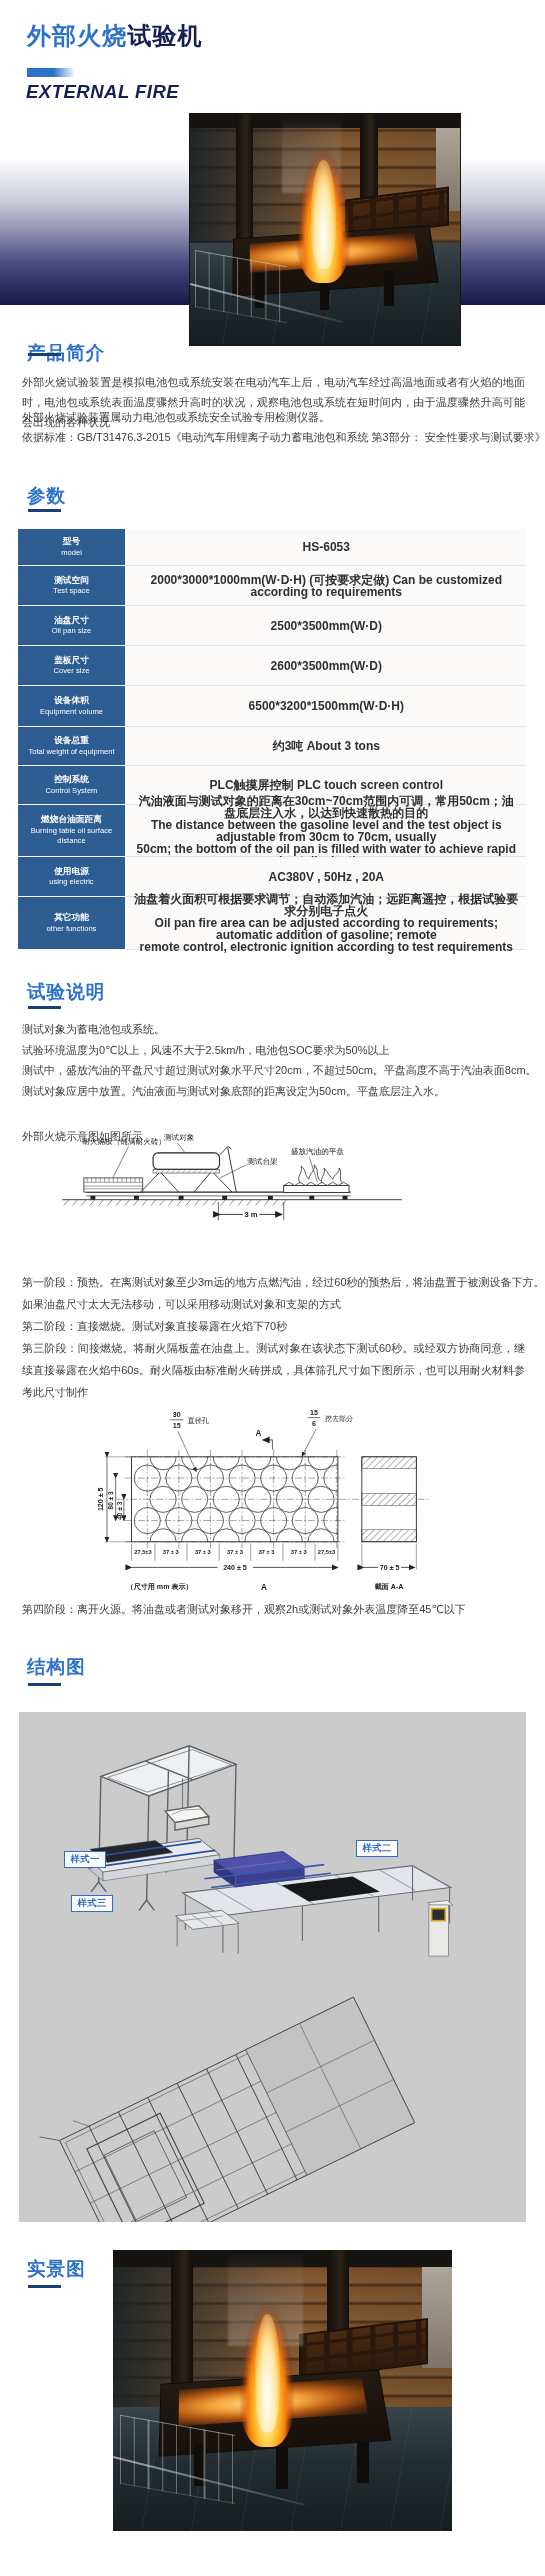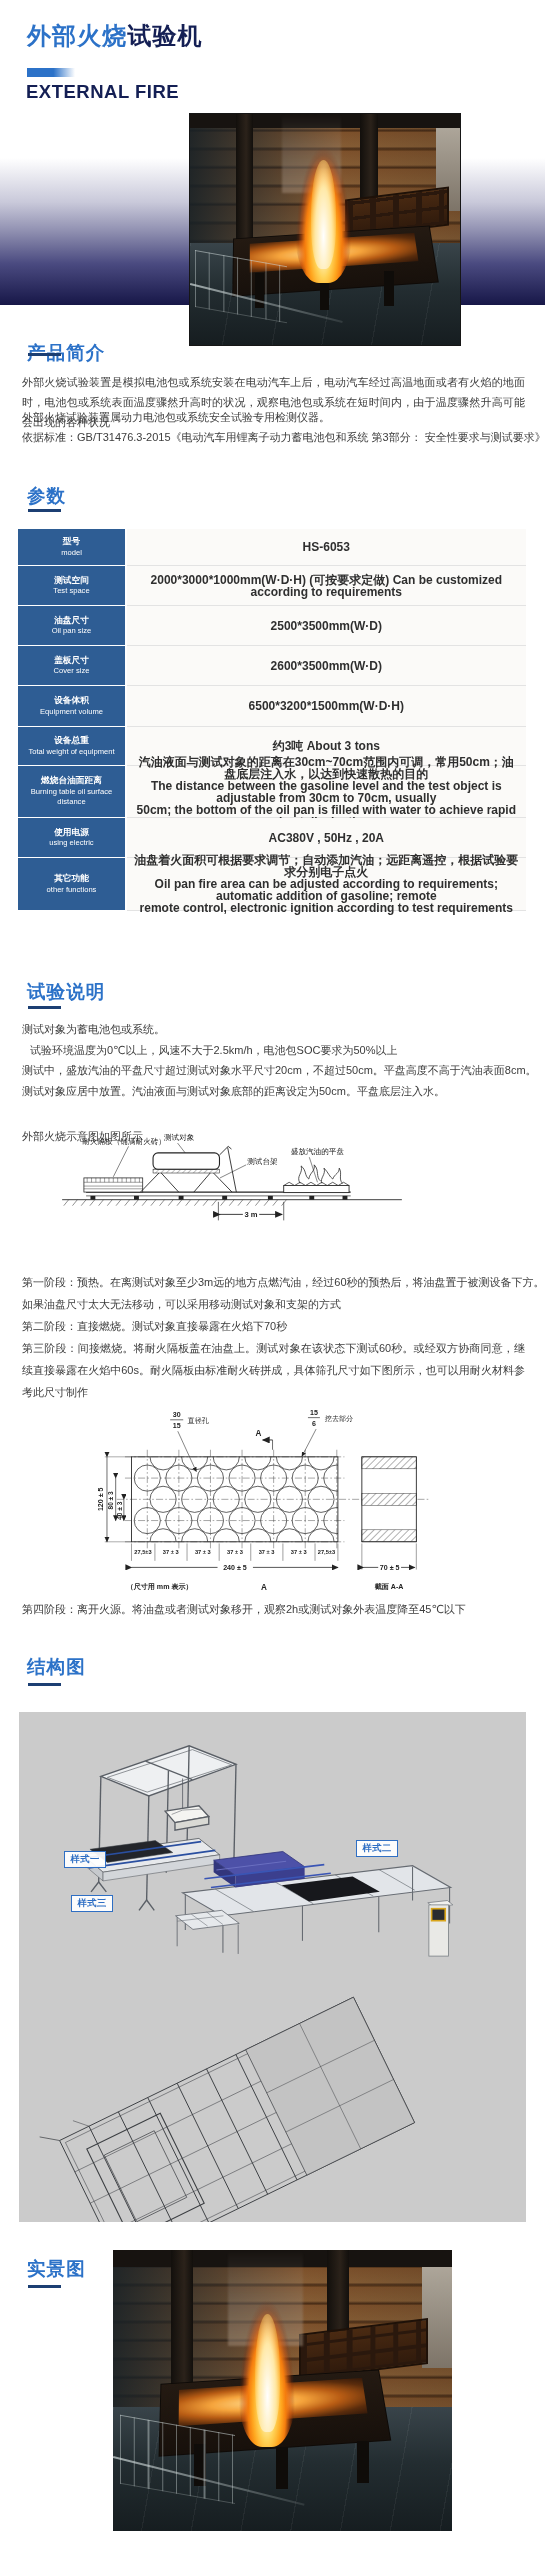--- a/index.html
+++ b/index.html
@@ -5,21 +5,21 @@
   html,body{margin:0;padding:0;background:#ffffff;}
   body{font-family:"Liberation Sans","DejaVu Sans",sans-serif;color:#333;}
   #page{position:relative;width:545px;height:2576px;background:#fff;overflow:hidden;}
 
   
   .page-title{position:absolute;left:27px;top:18.5px;font-size:24px;font-weight:bold;letter-spacing:1.1px;line-height:34px;}
   .page-title .hl{color:#2c72c8;}
   .page-title .rest{color:#141f54;}
   .title-bar{position:absolute;left:27px;top:68px;width:48px;height:9.3px;
     background:linear-gradient(90deg,#2c72c8 0%,#2c72c8 55%,rgba(255,255,255,0) 100%);}
-  .page-sub{position:absolute;left:26px;top:81px;font-size:18.5px;font-weight:bold;color:#141f54;letter-spacing:0.5px;}
+  .page-sub{position:absolute;left:26px;top:81px;font-size:18.5px;font-weight:bold;color:#141f54;letter-spacing:0.5px;font-style:italic;}
 
   
   .banner-band{position:absolute;left:0;top:158px;width:545px;height:147px;
     background:linear-gradient(180deg,#ffffff 0%,#c9c9da 30%,#8f8fb0 50%,#4a4a80 72%,#171748 100%);}
 
   
   .sec-h{position:absolute;left:27px;font-size:18.5px;font-weight:bold;color:#2c72c8;letter-spacing:1.1px;}
   .sec-u{position:absolute;left:28px;width:33px;height:3.3px;background:#1c3f73;}
 
   
@@ -183,20 +183,29 @@
     </div>
     <div class="t-row" style="height:39px;">
       <div class="t-head">
           <span class="t-zh">设备总重</span>
           <span class="t-en">Total weight of equipment</span>
         </div>
       <div class="t-val">
           <span>约3吨  About 3 tons</span>
         </div>
     </div>
+    <div class="t-row" style="height:39px;">
+      <div class="t-head">
+          <span class="t-zh">控制系统</span>
+          <span class="t-en">Control System</span>
+        </div>
+      <div class="t-val">
+          <span>PLC触摸屏控制  PLC touch screen control</span>
+        </div>
+    </div>
     <div class="t-row" style="height:52px;">
       <div class="t-head">
           <span class="t-zh">燃烧台油面距离</span>
           <span class="t-en">Burning table oil surface distance</span>
         </div>
       <div class="t-val">
         <span>汽油液面与测试对象的距离在30cm~70cm范围内可调，常用50cm；油盘底层注入水，以达到快速散热的目的</span>
         <span>The distance between the gasoline level and the test object is adjustable from 30cm to 70cm, usually</span>
         <span>50cm; the bottom of the oil pan is filled with water to achieve rapid heat dissipation.</span>
       </div>
@@ -220,21 +229,21 @@
         <span>Oil pan fire area can be adjusted according to requirements; automatic addition of gasoline; remote</span>
         <span>remote control, electronic ignition according to test requirements</span>
       </div>
     </div>
   </div>
 
   <div class="sec-h" style="top:979px;">试验说明</div>
   <div class="sec-u" style="top:1006px;"></div>
 
   <div class="test-line" style="top:1022px;">测试对象为蓄电池包或系统。</div>
-  <div class="test-line" style="top:1043px;margin-left:8px;">试验环境温度为0℃以上，风速不大于2.5km/h，电池包SOC要求为50%以上</div>
+  <div class="test-line" style="top:1043px;">试验环境温度为0℃以上，风速不大于2.5km/h，电池包SOC要求为50%以上</div>
   <div class="test-line" style="top:1063px;">测试中，盛放汽油的平盘尺寸超过测试对象水平尺寸20cm，不超过50cm。平盘高度不高于汽油表面8cm。</div>
   <div class="test-line" style="top:1084px;">测试对象应居中放置。汽油液面与测试对象底部的距离设定为50cm。平盘底层注入水。</div>
   <div class="test-line" style="top:1129px;">外部火烧示意图如图所示</div>
 
   <svg style="position:absolute;left:52px;top:1130px;" width="360" height="98" viewBox="0 0 660 180">
     <defs>
       <marker id="ar" markerWidth="10" markerHeight="8" refX="8" refY="4" orient="auto">
         <path d="M0,0 L9,4 L0,8 z" fill="#222"></path>
       </marker>
       <pattern id="hx" width="7" height="7" patternUnits="userSpaceOnUse" patternTransform="rotate(45)">

